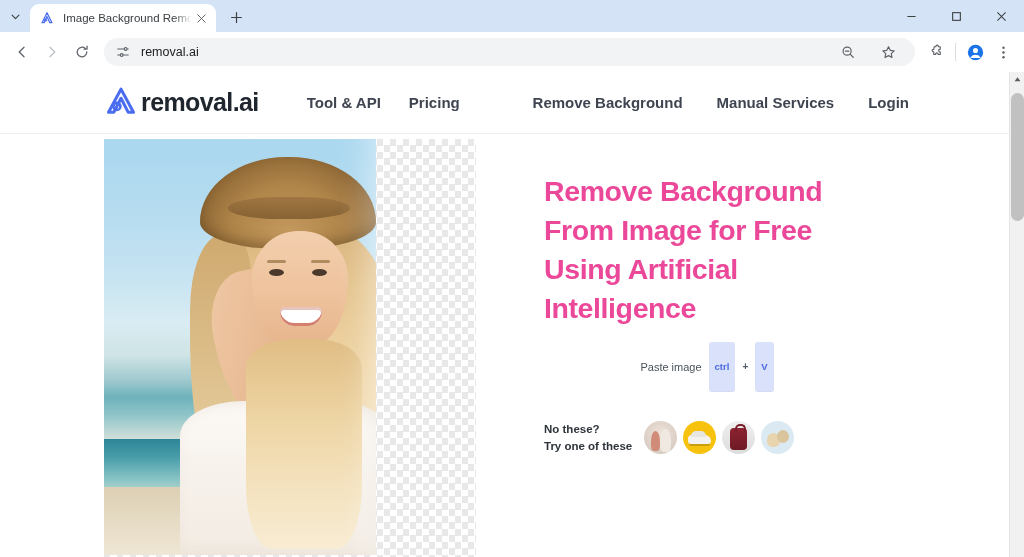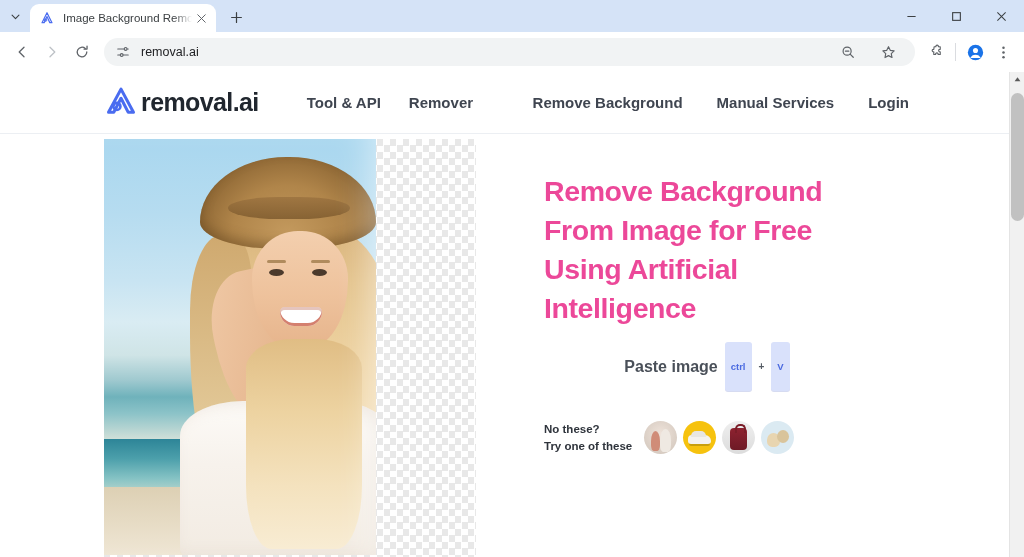--- a/index.html
+++ b/index.html
@@ -209,21 +209,21 @@
     font-size: 12.5px; font-weight: 700; letter-spacing: .6px;
     padding: 14px 26px; border-radius: 4px; cursor: pointer;
     font-family: "Liberation Sans", sans-serif;
   }
   .drag-text { margin-top: 14px; font-size: 11.5px; color: #2f343c; font-weight: 600; }
 
   .paste-row {
     margin-top: 14px; width: 326px; display: flex; align-items: center;
     justify-content: center; gap: 7px;
   }
-  .paste-label { font-size: 16px; color: #4a5059; font-weight: 700; }
+  .paste-label { font-size: 11px; color: #4a5059; font-weight: 400; }
   .key {
     background: #d9e1fb; color: #4b6ae0; font-size: 9.5px; font-weight: 700;
     border-radius: 3px; padding: 19px 6px; min-width: 18px; text-align: center;
     box-shadow: 0 1px 0 rgba(90,110,200,.25);
   }
   .plus { font-size: 10px; color: #555b64; font-weight: 700; }
 
   .samples-row { margin-top: 30px; display: flex; align-items: center; gap: 12px; }
   .samples-text { font-size: 11.5px; font-weight: 700; color: #2f343c; line-height: 1.45; }
   .thumbs { display: flex; gap: 6px; }
@@ -381,21 +381,21 @@
           <span>
             <svg width="34" height="30" viewBox="0 0 30 26">
               <path d="M15 2.5 L26 23 L21.4 23 L15 10.6 L8.6 23 L4 23 Z" fill="none" stroke="#4a6cf0" stroke-width="2.7" stroke-linejoin="round"></path>
               <circle cx="11.4" cy="17.8" r="3.1" fill="none" stroke="#4a6cf0" stroke-width="2.3"></circle>
             </svg>
           </span>
           <span class="brand-name">removal.ai</span>
         </div>
         <div class="nav-left">
           <span class="nav-link">Tool &amp; API</span>
-          <span class="nav-link">Remover</span>
+          <span class="nav-link">Pricing</span>
         </div>
         <div class="nav-right">
           <span class="nav-link">Remove Background</span>
           <span class="nav-link">Manual Services</span>
           <span class="nav-link">Login</span>
         </div>
       </div>
 
       <div class="hero">
 

